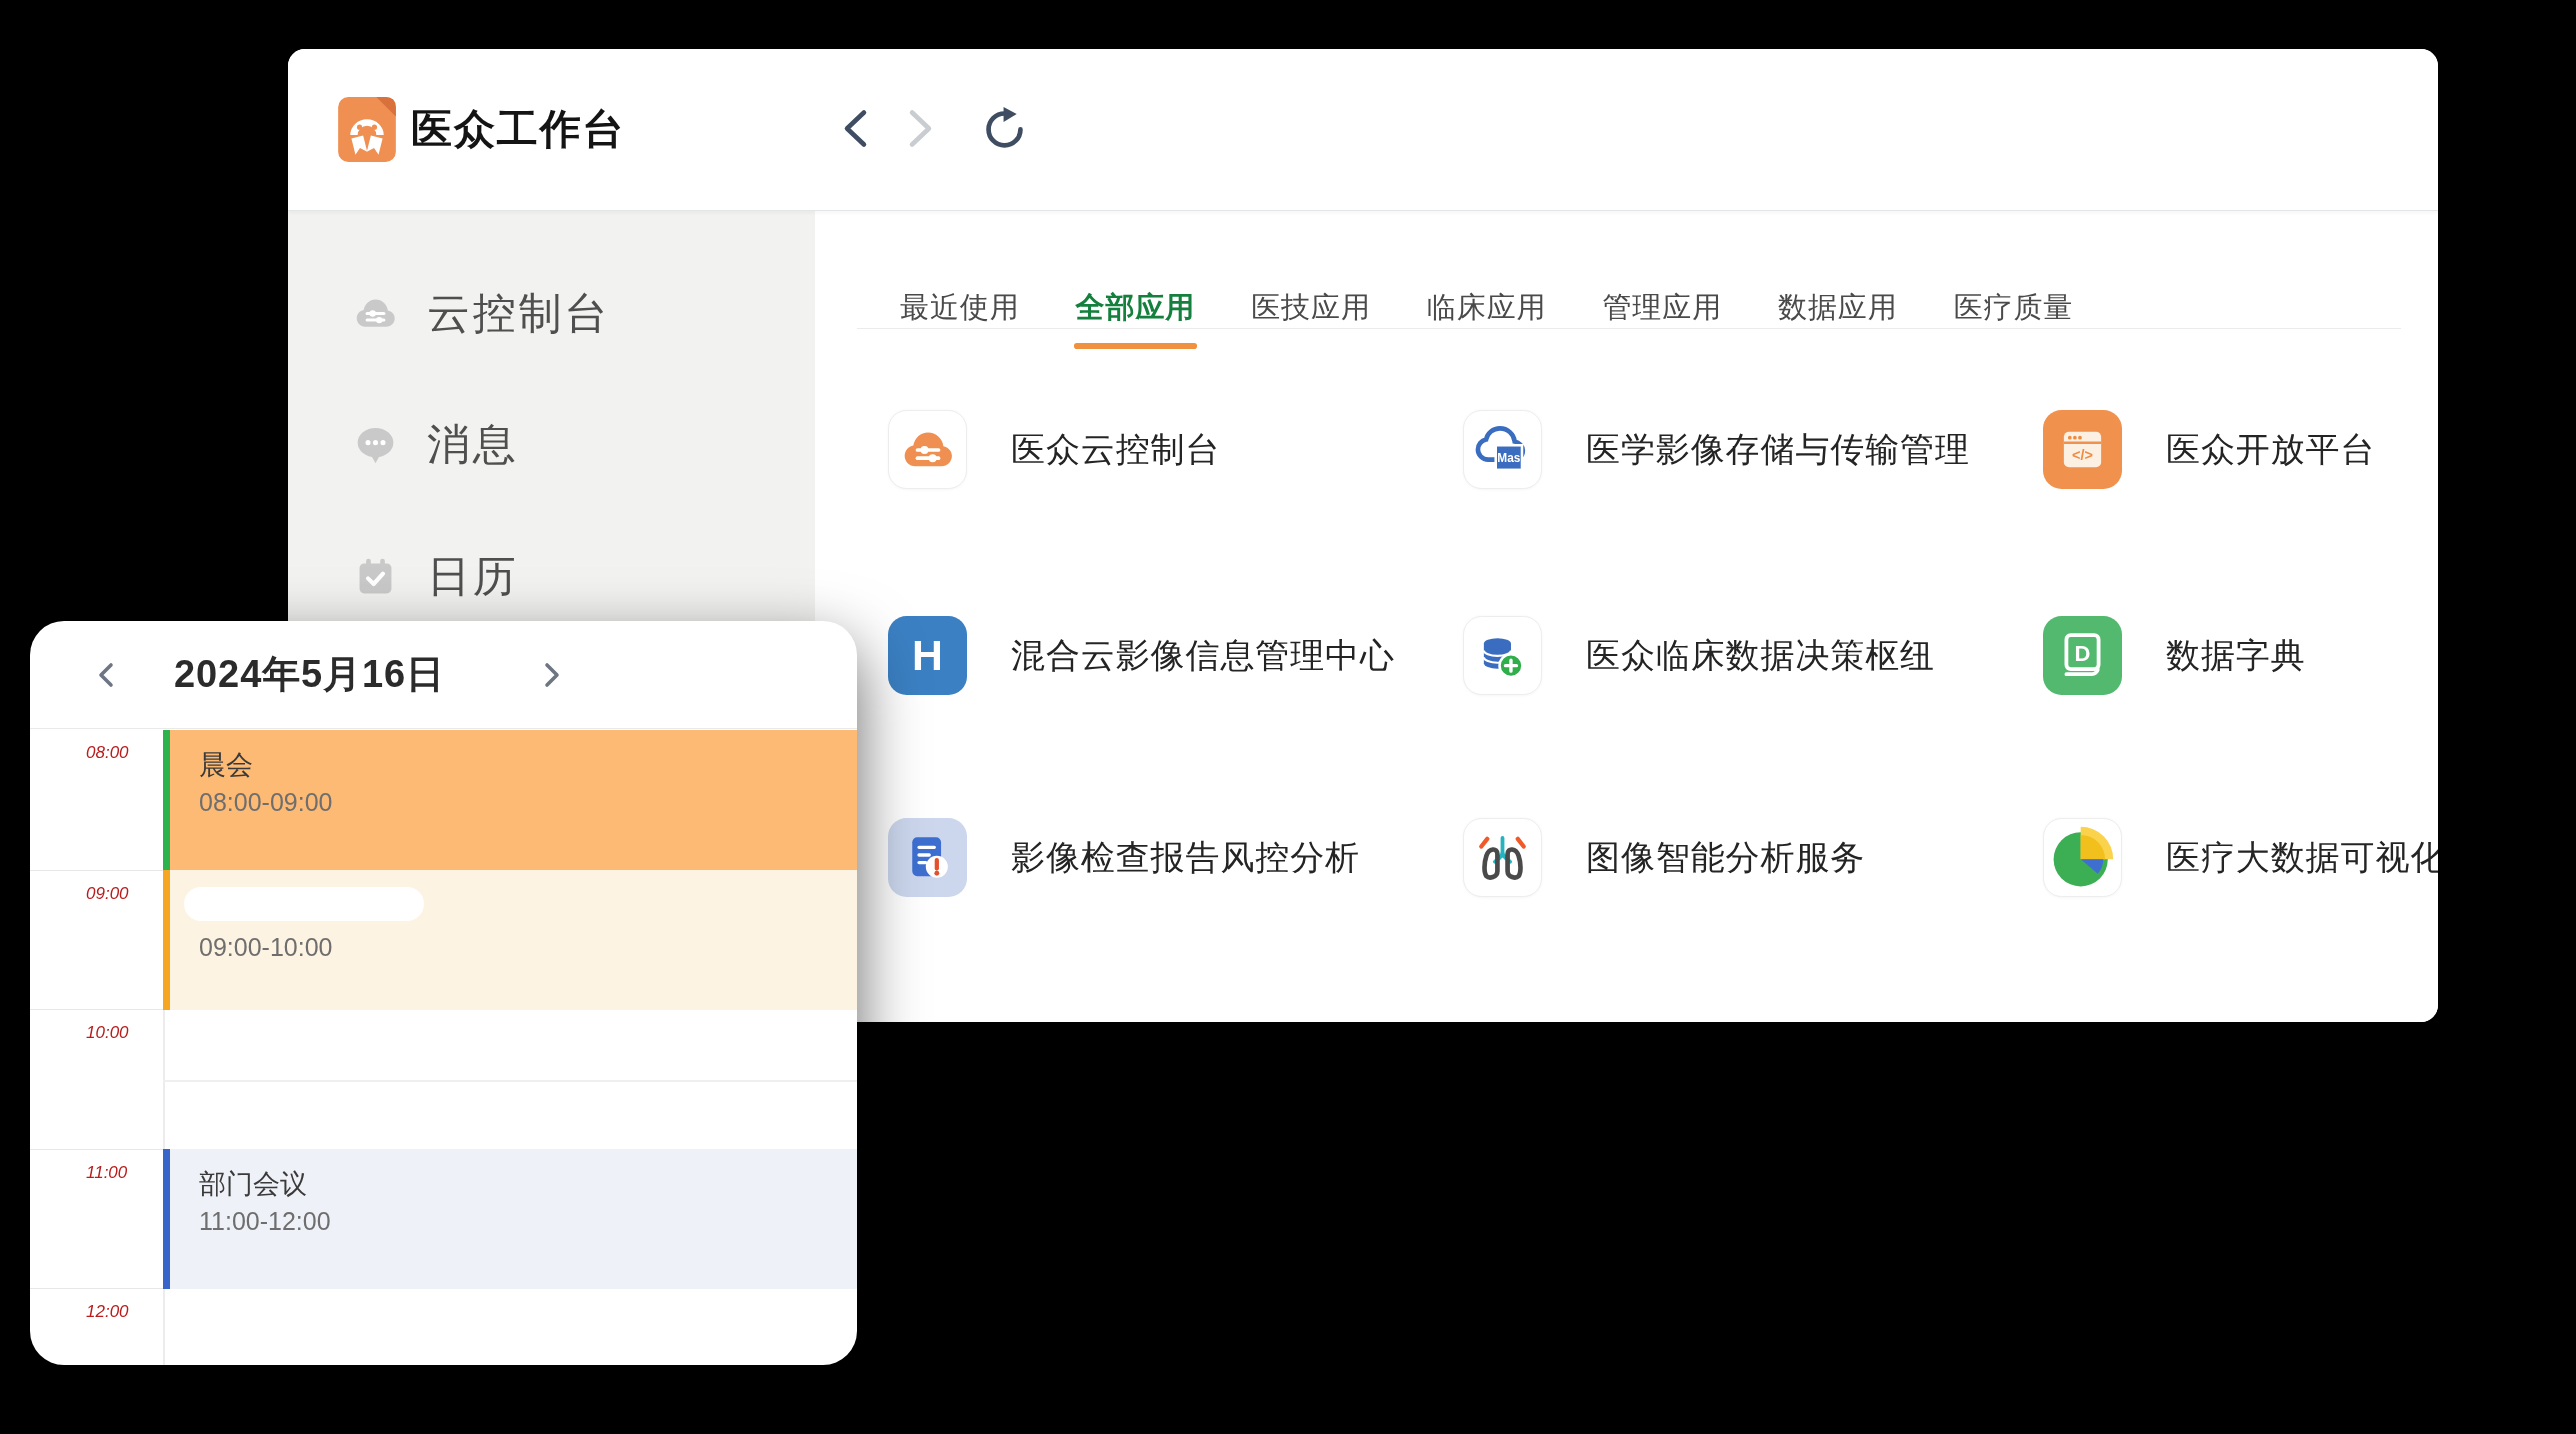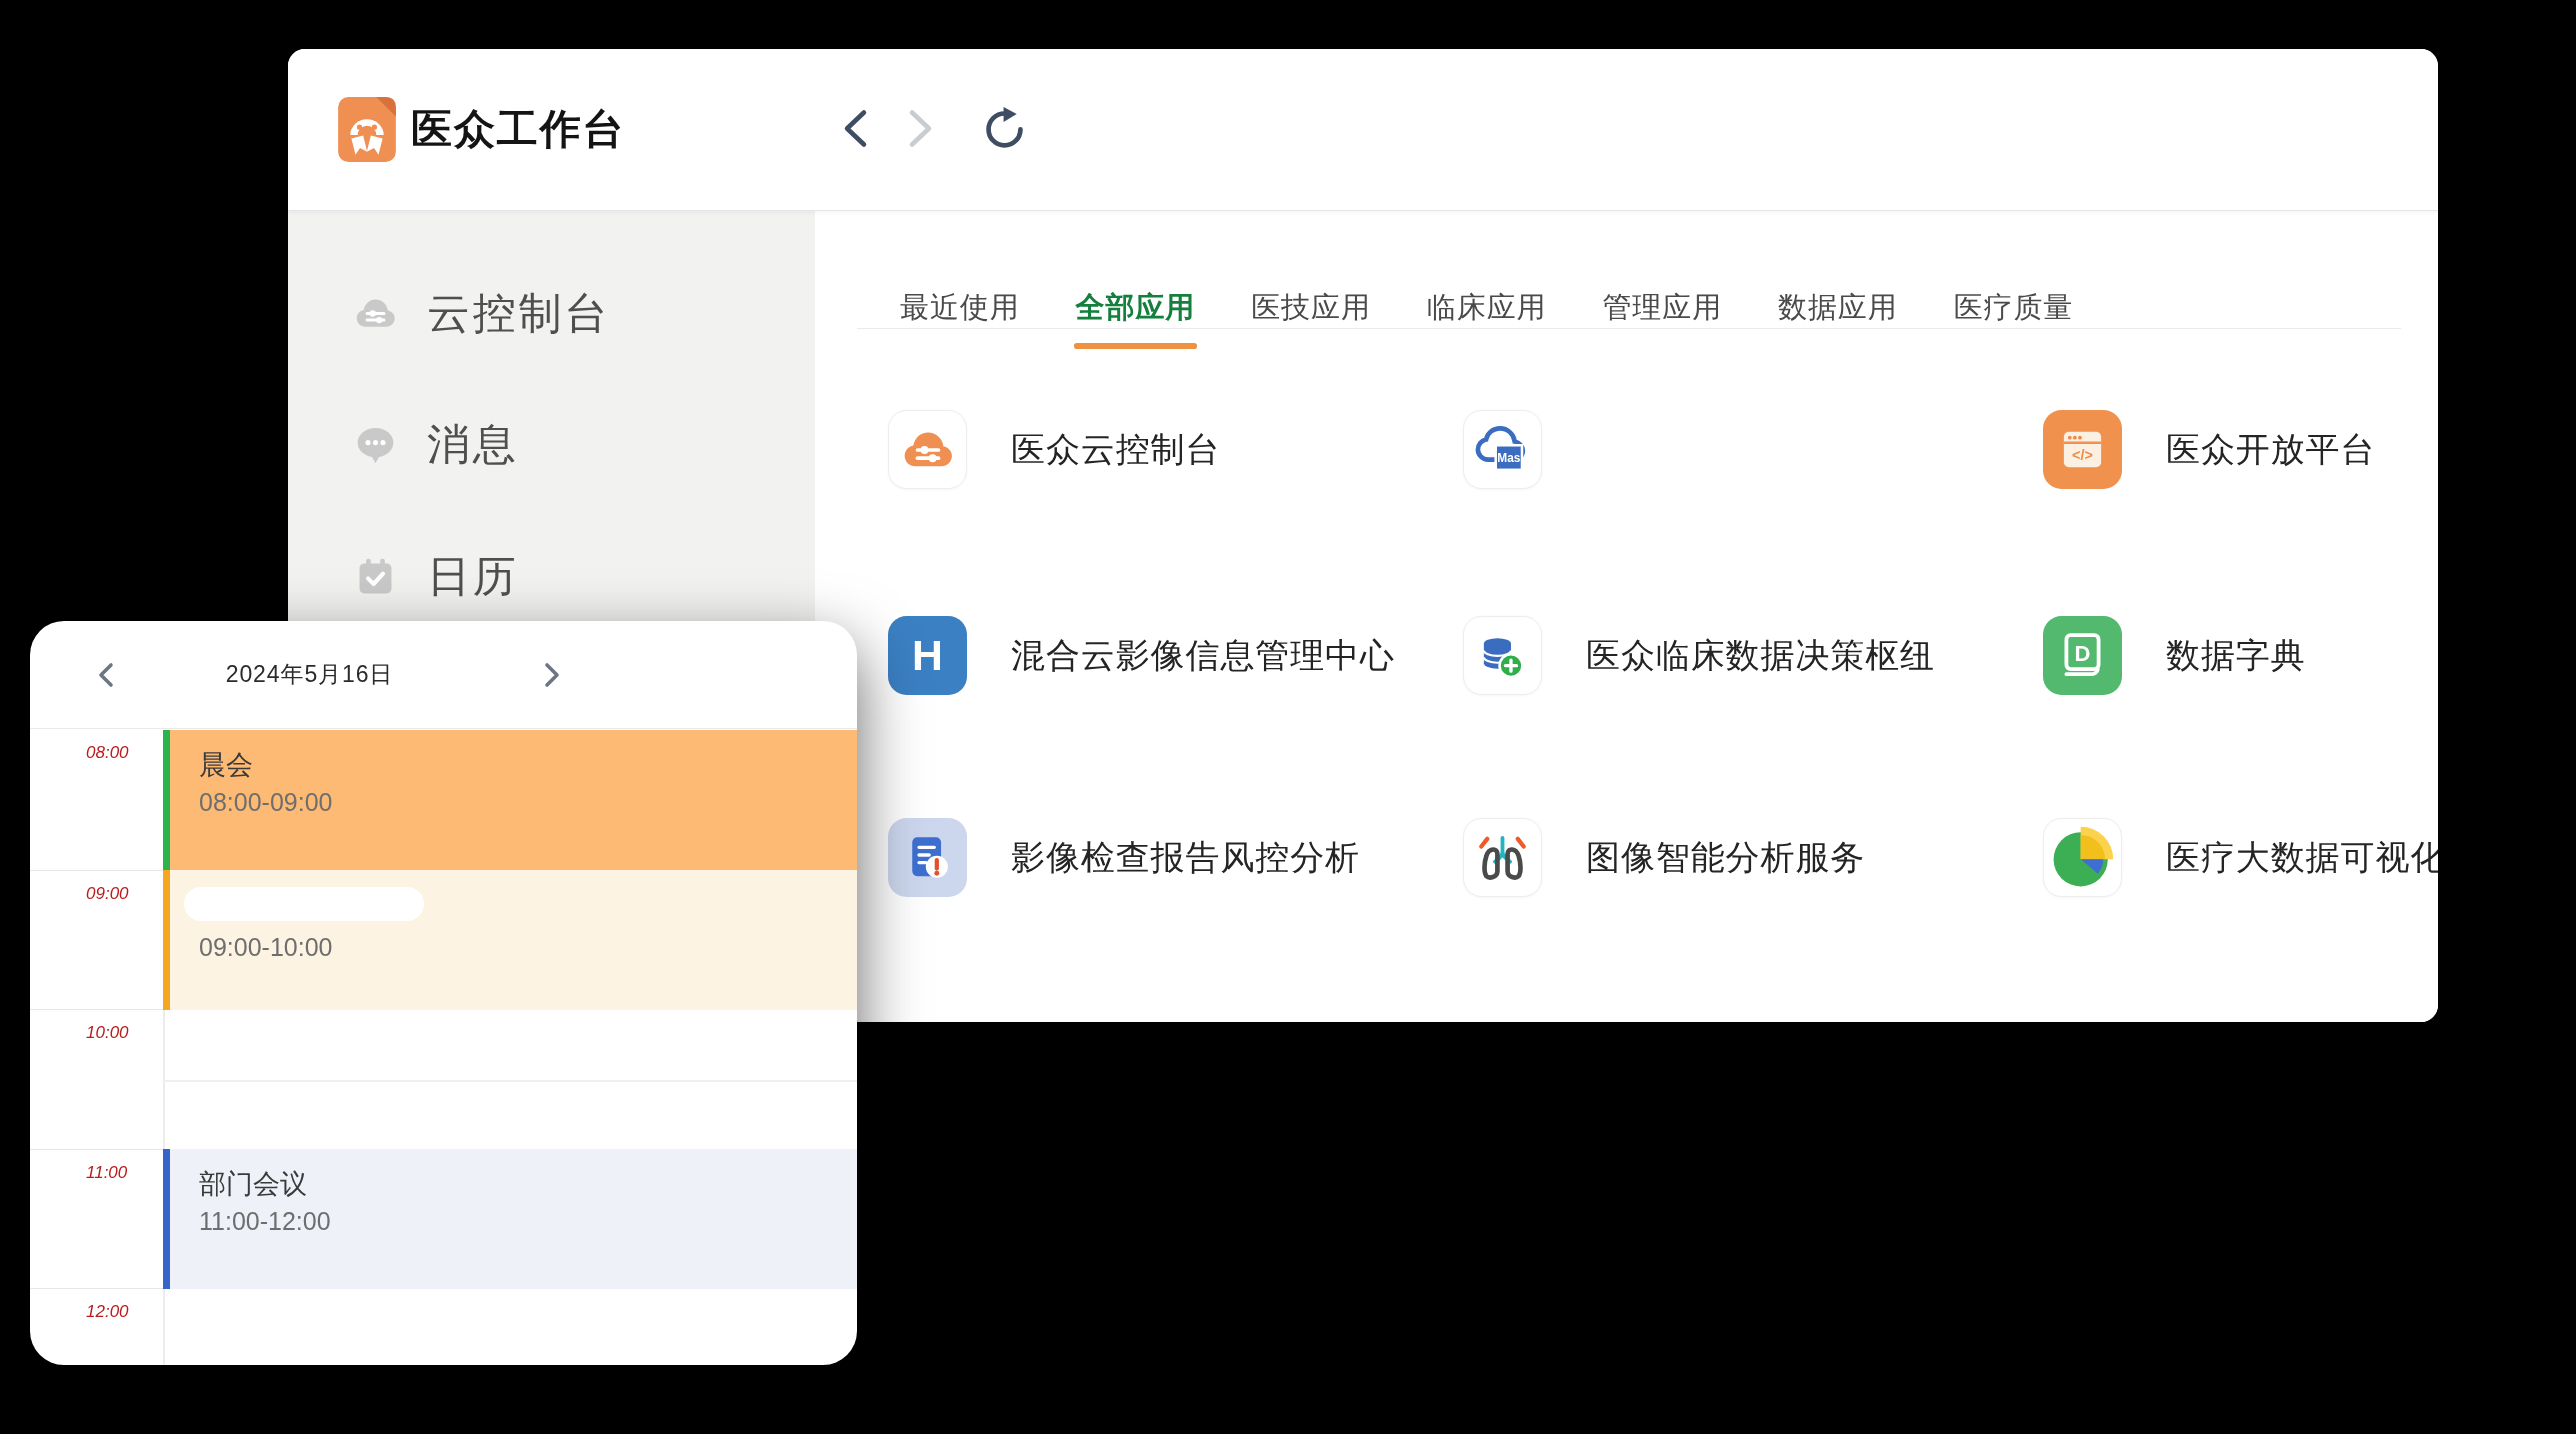--- a/index.html
+++ b/index.html
@@ -39,21 +39,21 @@
   .card-blue{background:#3b80c3;}
   .card-green{background:#52b96e;}
   .card-peri{background:#ccd7ee;}
   .applabel{font-size:34px;font-weight:500;color:#242424;white-space:nowrap;letter-spacing:0.9px;}
 
   
   .calcard{position:absolute;left:30px;top:621px;width:827px;height:744px;background:#fff;
            border-radius:34px;overflow:hidden;box-shadow:0 24px 65px rgba(0,0,0,.6);z-index:10;}
   .calhead{position:absolute;left:0;top:0;width:100%;height:107px;border-bottom:1.9px solid #e9e9e9;}
   .caltitle{position:absolute;left:112px;top:0;width:335px;height:107px;display:flex;align-items:center;
-            justify-content:center;font-size:23px;font-weight:400;color:#2b2b2b;letter-spacing:0.9px;}
+            justify-content:center;font-size:38px;font-weight:700;color:#2b2b2b;letter-spacing:0.9px;}
   .calnav{position:absolute;top:38px;width:32px;height:32px;cursor:pointer;}
   .calgrid{position:absolute;left:0;top:109px;width:100%;height:635px;}
   .calrow{position:absolute;left:0;width:100%;height:140px;border-top:1.9px solid #e7e7e7;box-sizing:border-box;}
   .calrow.first{border-top:none;}
   .timelabel{position:absolute;left:56px;top:13px;font-size:17px;color:#b91c1c;font-style:italic;}
   .halfline{position:absolute;left:133px;right:0;top:70px;height:1.9px;background:#efefef;}
   .vline{position:absolute;left:133px;top:0;bottom:0;width:1.9px;background:#ececec;}
   .event{position:absolute;left:133px;right:0;height:140px;cursor:pointer;}
   .event .bar{position:absolute;left:0;top:0;bottom:0;width:7.4px;}
   .event .etitle{position:absolute;left:36px;top:17px;font-size:27px;font-weight:500;color:#3a3a3a;}
@@ -153,20 +153,21 @@
       </div>
 
       <div class="app" style="left:648px;top:200px">
         <span class="appicon card-white">
           <svg width="61" height="61" viewBox="0 0 72 72">
             <path d="M19 48c-6.6 0-12-5.4-12-12 0-5.8 4.1-10.7 9.6-11.8C18.2 16.5 24.9 11 33 11c9 0 16.4 6.8 17.4 15.5C55.8 27.6 60 32 60 37.5 60 43.3 55.3 48 49.5 48H19z" fill="none" stroke="#3a6cc0" stroke-width="5.5"></path>
             <rect x="28" y="31" width="31" height="29" fill="#3a6cc0" stroke="#fff" stroke-width="3"></rect>
             <text x="43.5" y="51" text-anchor="middle" font-size="14" font-weight="700" fill="#fff">Mas</text>
           </svg>
         </span>
+        <span class="applabel">医学影像存储与传输管理</span>
       </div>
 
       <div class="app" style="left:1228px;top:200px">
         <span class="appicon card-orange">
           <svg width="61" height="61" viewBox="0 0 72 72">
             <rect x="14" y="15" width="44" height="42" rx="6" fill="#fcf0e2"></rect>
             <circle cx="21" cy="22" r="2.2" fill="#ef8b41"></circle>
             <circle cx="27" cy="22" r="2.2" fill="#ef8b41"></circle>
             <circle cx="33" cy="22" r="2.2" fill="#ef8b41"></circle>
             <line x1="14" y1="28" x2="58" y2="28" stroke="#f0914e" stroke-width="3"></line>

